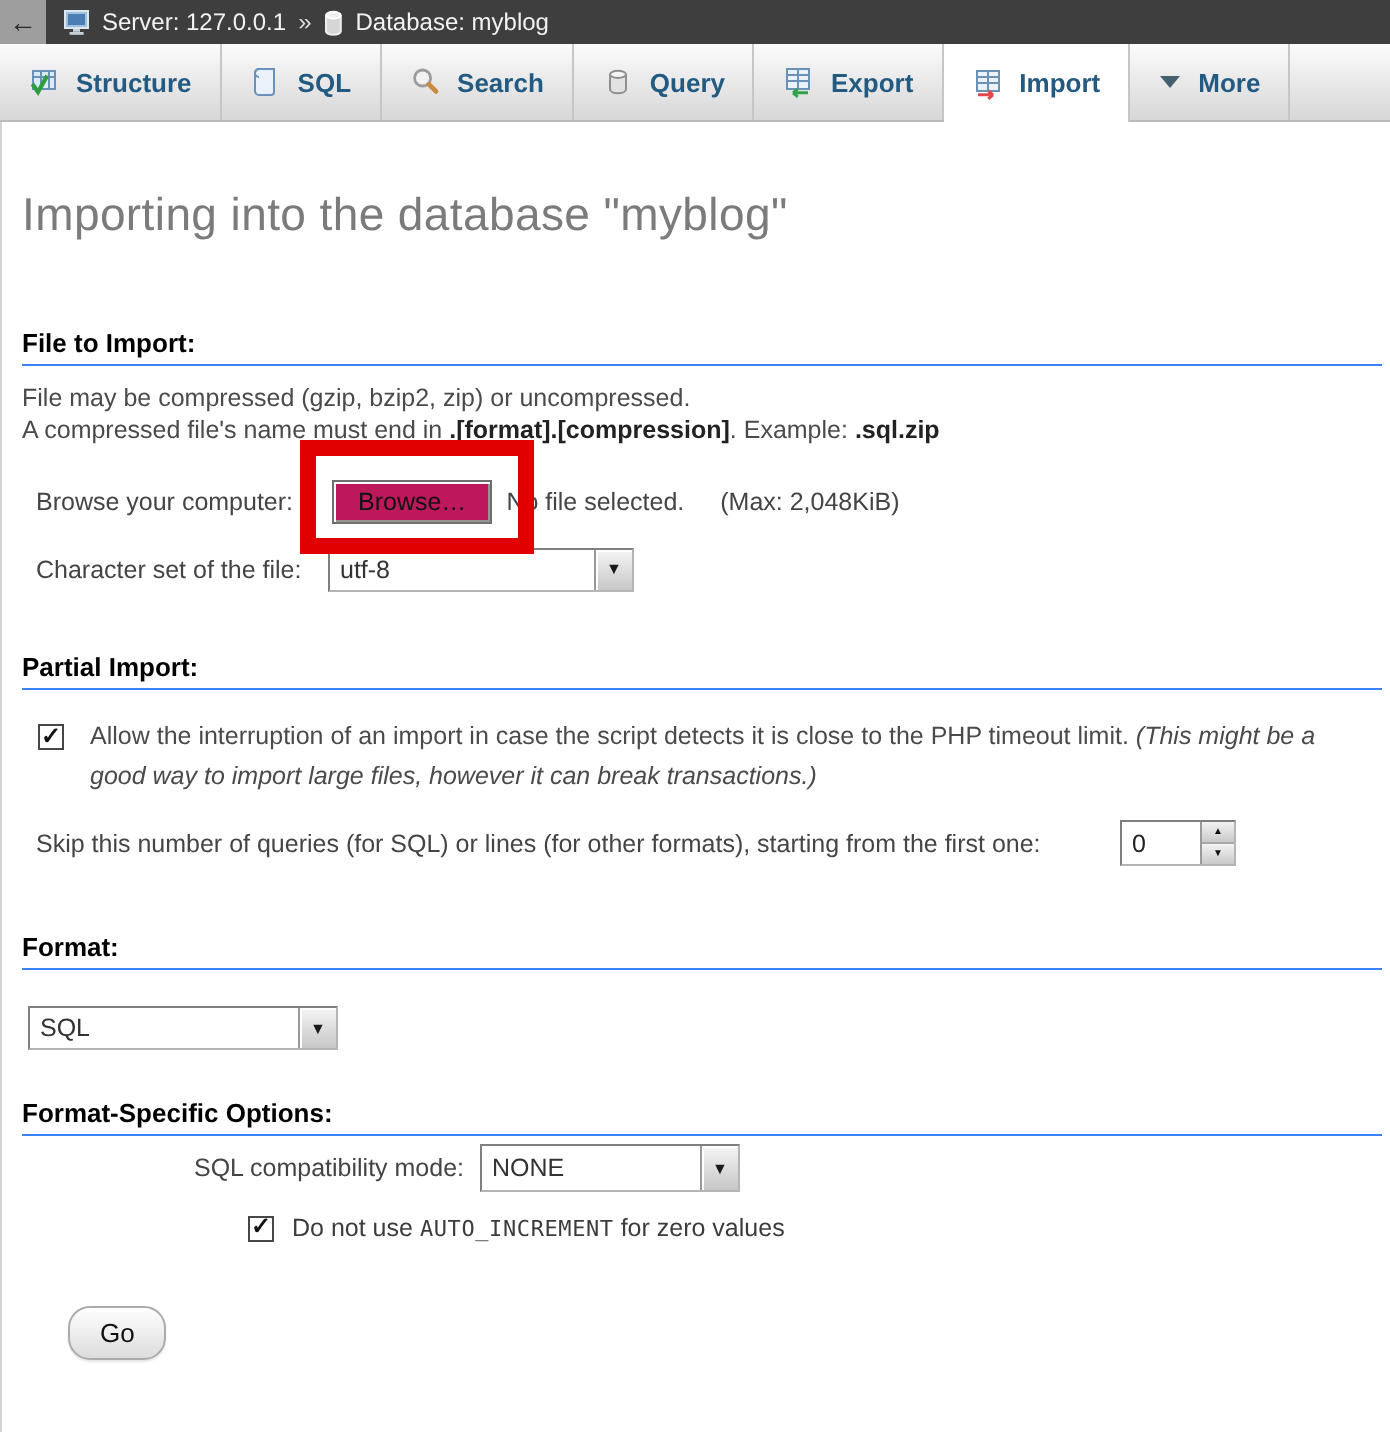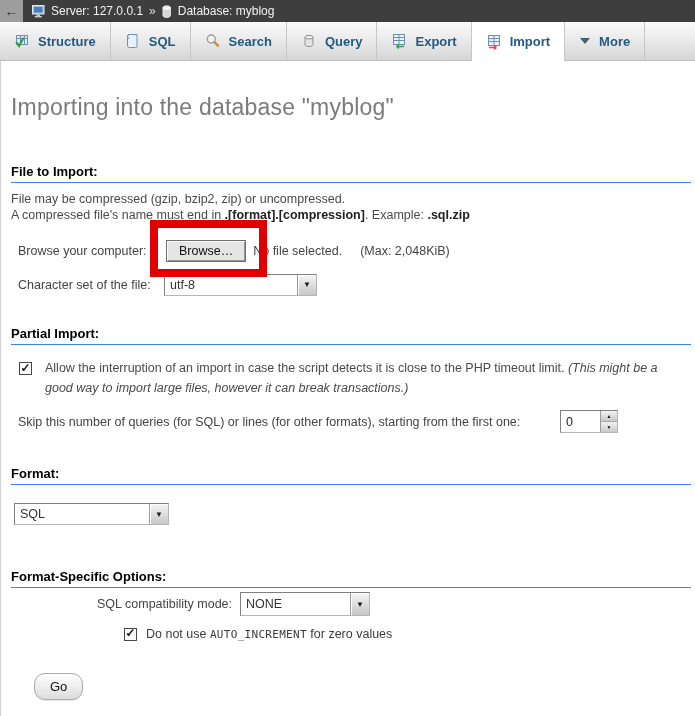--- a/index.html
+++ b/index.html
@@ -20,29 +20,29 @@
   .tab .ticon { display:inline-flex; }
   .tab-filler { flex:1; }
 
   
   .content { border-left:1px solid #d2d2d2; background:#fff; min-height:655px; padding-left:10px; }
   h1.page-title { font-size:23px; font-weight:normal; color:#7b7b7b; padding-top:33px; letter-spacing:.2px; }
   h2.section-h { font-size:13px; font-weight:bold; color:#000; padding-bottom:3px; border-bottom:1px solid #3b82f6; margin-right:4px; }
   #sec-file-h { margin-top:43px; }
   #sec-partial-h { margin-top:30px; }
   #sec-format-h { margin-top:33px; }
-  #sec-fso-h { margin-top:44px; }
+  #sec-fso-h { margin-top:24px; }
 
   .file-lines { margin-top:9px; line-height:15.5px; color:#4a4a4a; }
   .file-lines b { color:#222; }
 
   .browse-row { margin-top:16px; display:flex; align-items:center; padding-left:7px; height:23px; }
   .browse-row .lbl { width:148px; flex:none; }
   .btn-browse { font-family:"Liberation Sans",sans-serif; font-size:12.5px; color:#111;
-      background:#e5e5e5; border:1px solid #6f6f6f;
+      background:#be185d; border:1px solid #6f6f6f;
       box-shadow:inset 1px 1px 0 #fbfbfb, inset -1px -1px 0 #999590;
       padding:3px 12px; cursor:pointer; }
   .nofile { margin-left:7px; }
   .maxsize { margin-left:18px; }
 
   .charset-row { margin-top:11px; display:flex; align-items:center; padding-left:7px; height:23px; }
   .charset-row .lbl { width:146px; flex:none; }
 
   .select { border:1px solid; border-color:#7f7f7f #b5b5b5 #b5b5b5 #7f7f7f; background:#fff; height:22px; display:flex; align-items:stretch; box-sizing:border-box; cursor:pointer; }
   .select-value { flex:1; display:flex; align-items:center; padding-left:5px; color:#333; }

